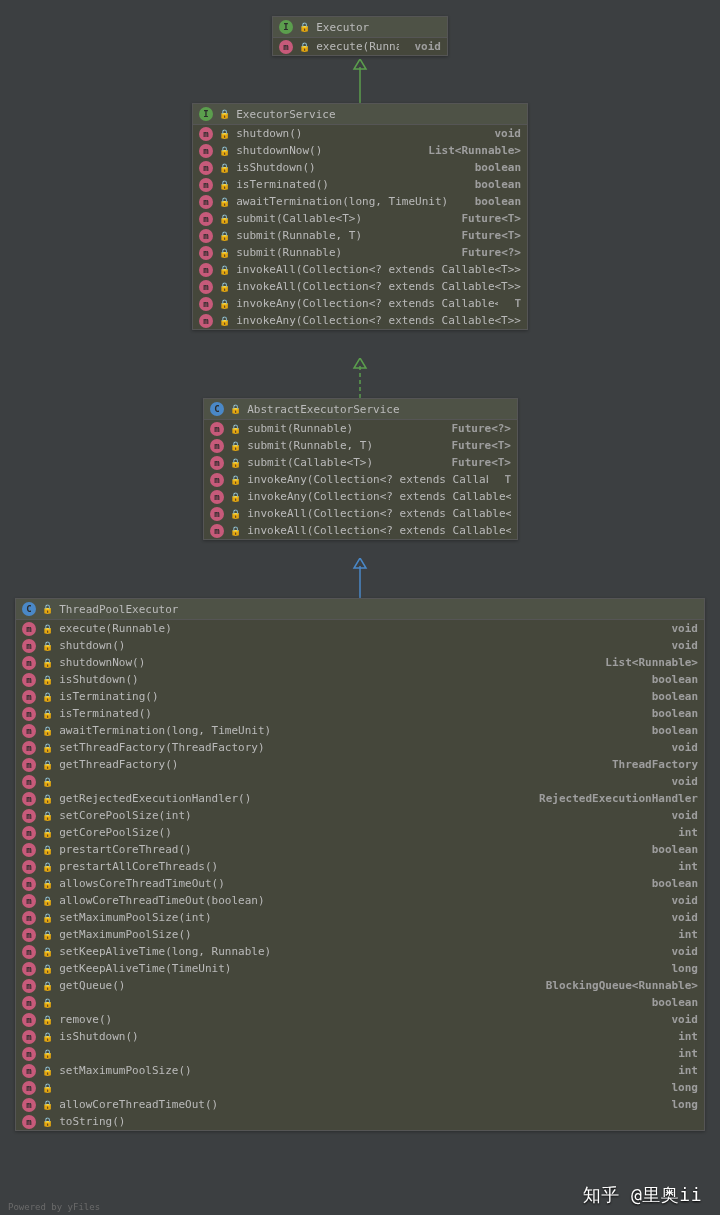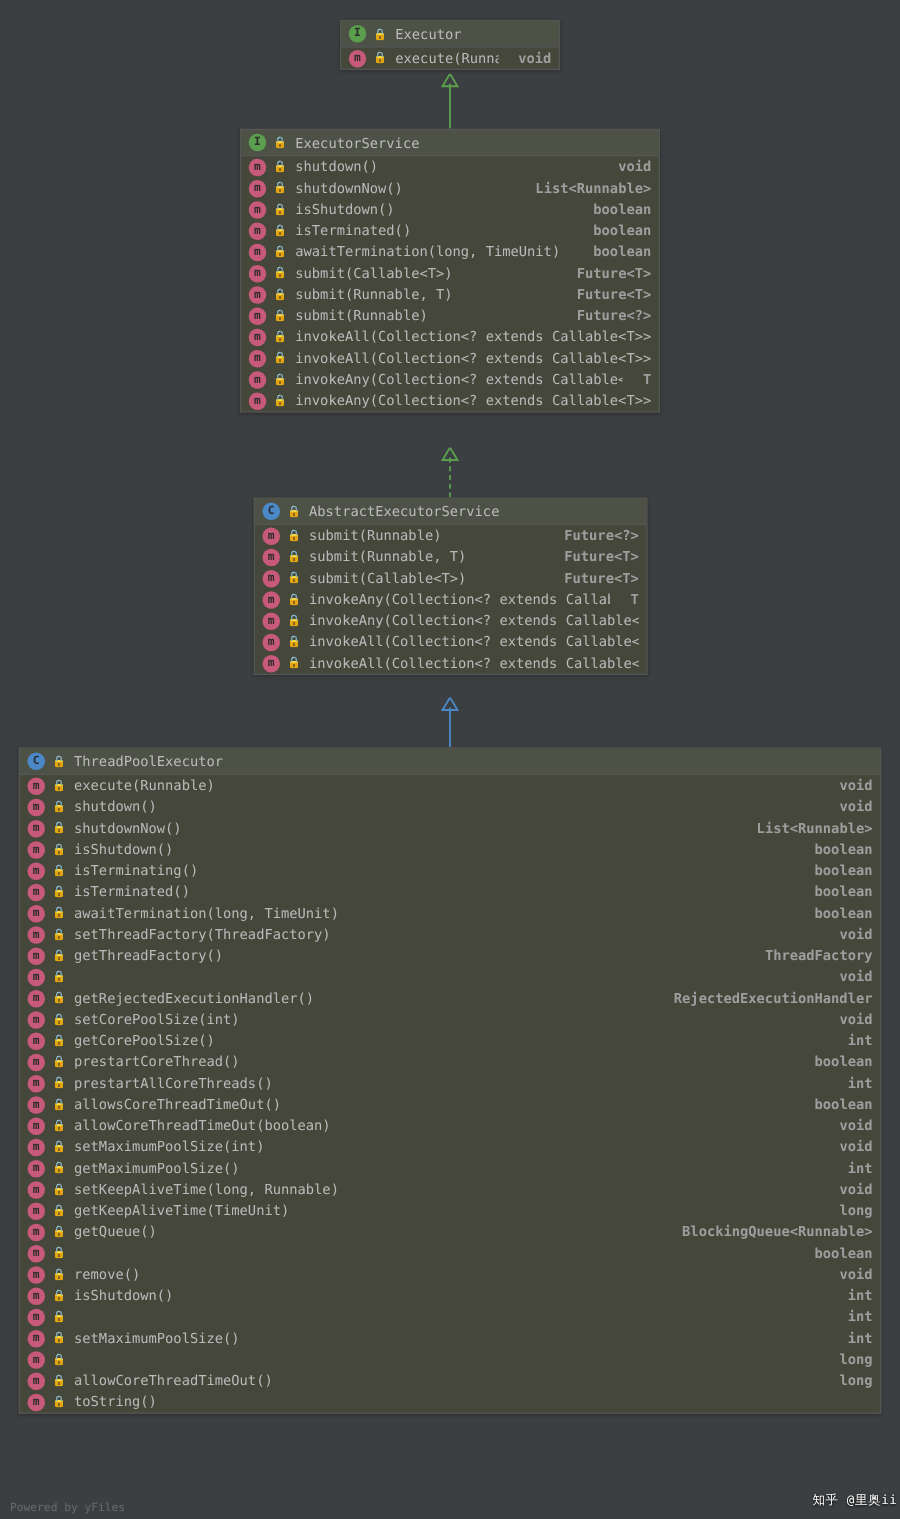--- a/index.html
+++ b/index.html
@@ -59,24 +59,24 @@
   .ic-method { background: #c75a7a; }
   .arrow {
     position: absolute;
     left: 50%;
     transform: translateX(-50%);
     pointer-events: none;
   }
   .arrow svg { display: block; }
   .watermark {
     position: absolute;
-    right: 2px;
+    right: 18px;
     bottom: 8px;
     color: #fff;
-    font-size: 10px;
+    font-size: 18px;
     text-shadow: 0 1px 2px #000;
     letter-spacing: 0.5px;
   }
   .powered {
     position: absolute;
     left: 8px;
     bottom: 3px;
     color: #6a6a6a;
     font-size: 9px;
   }

